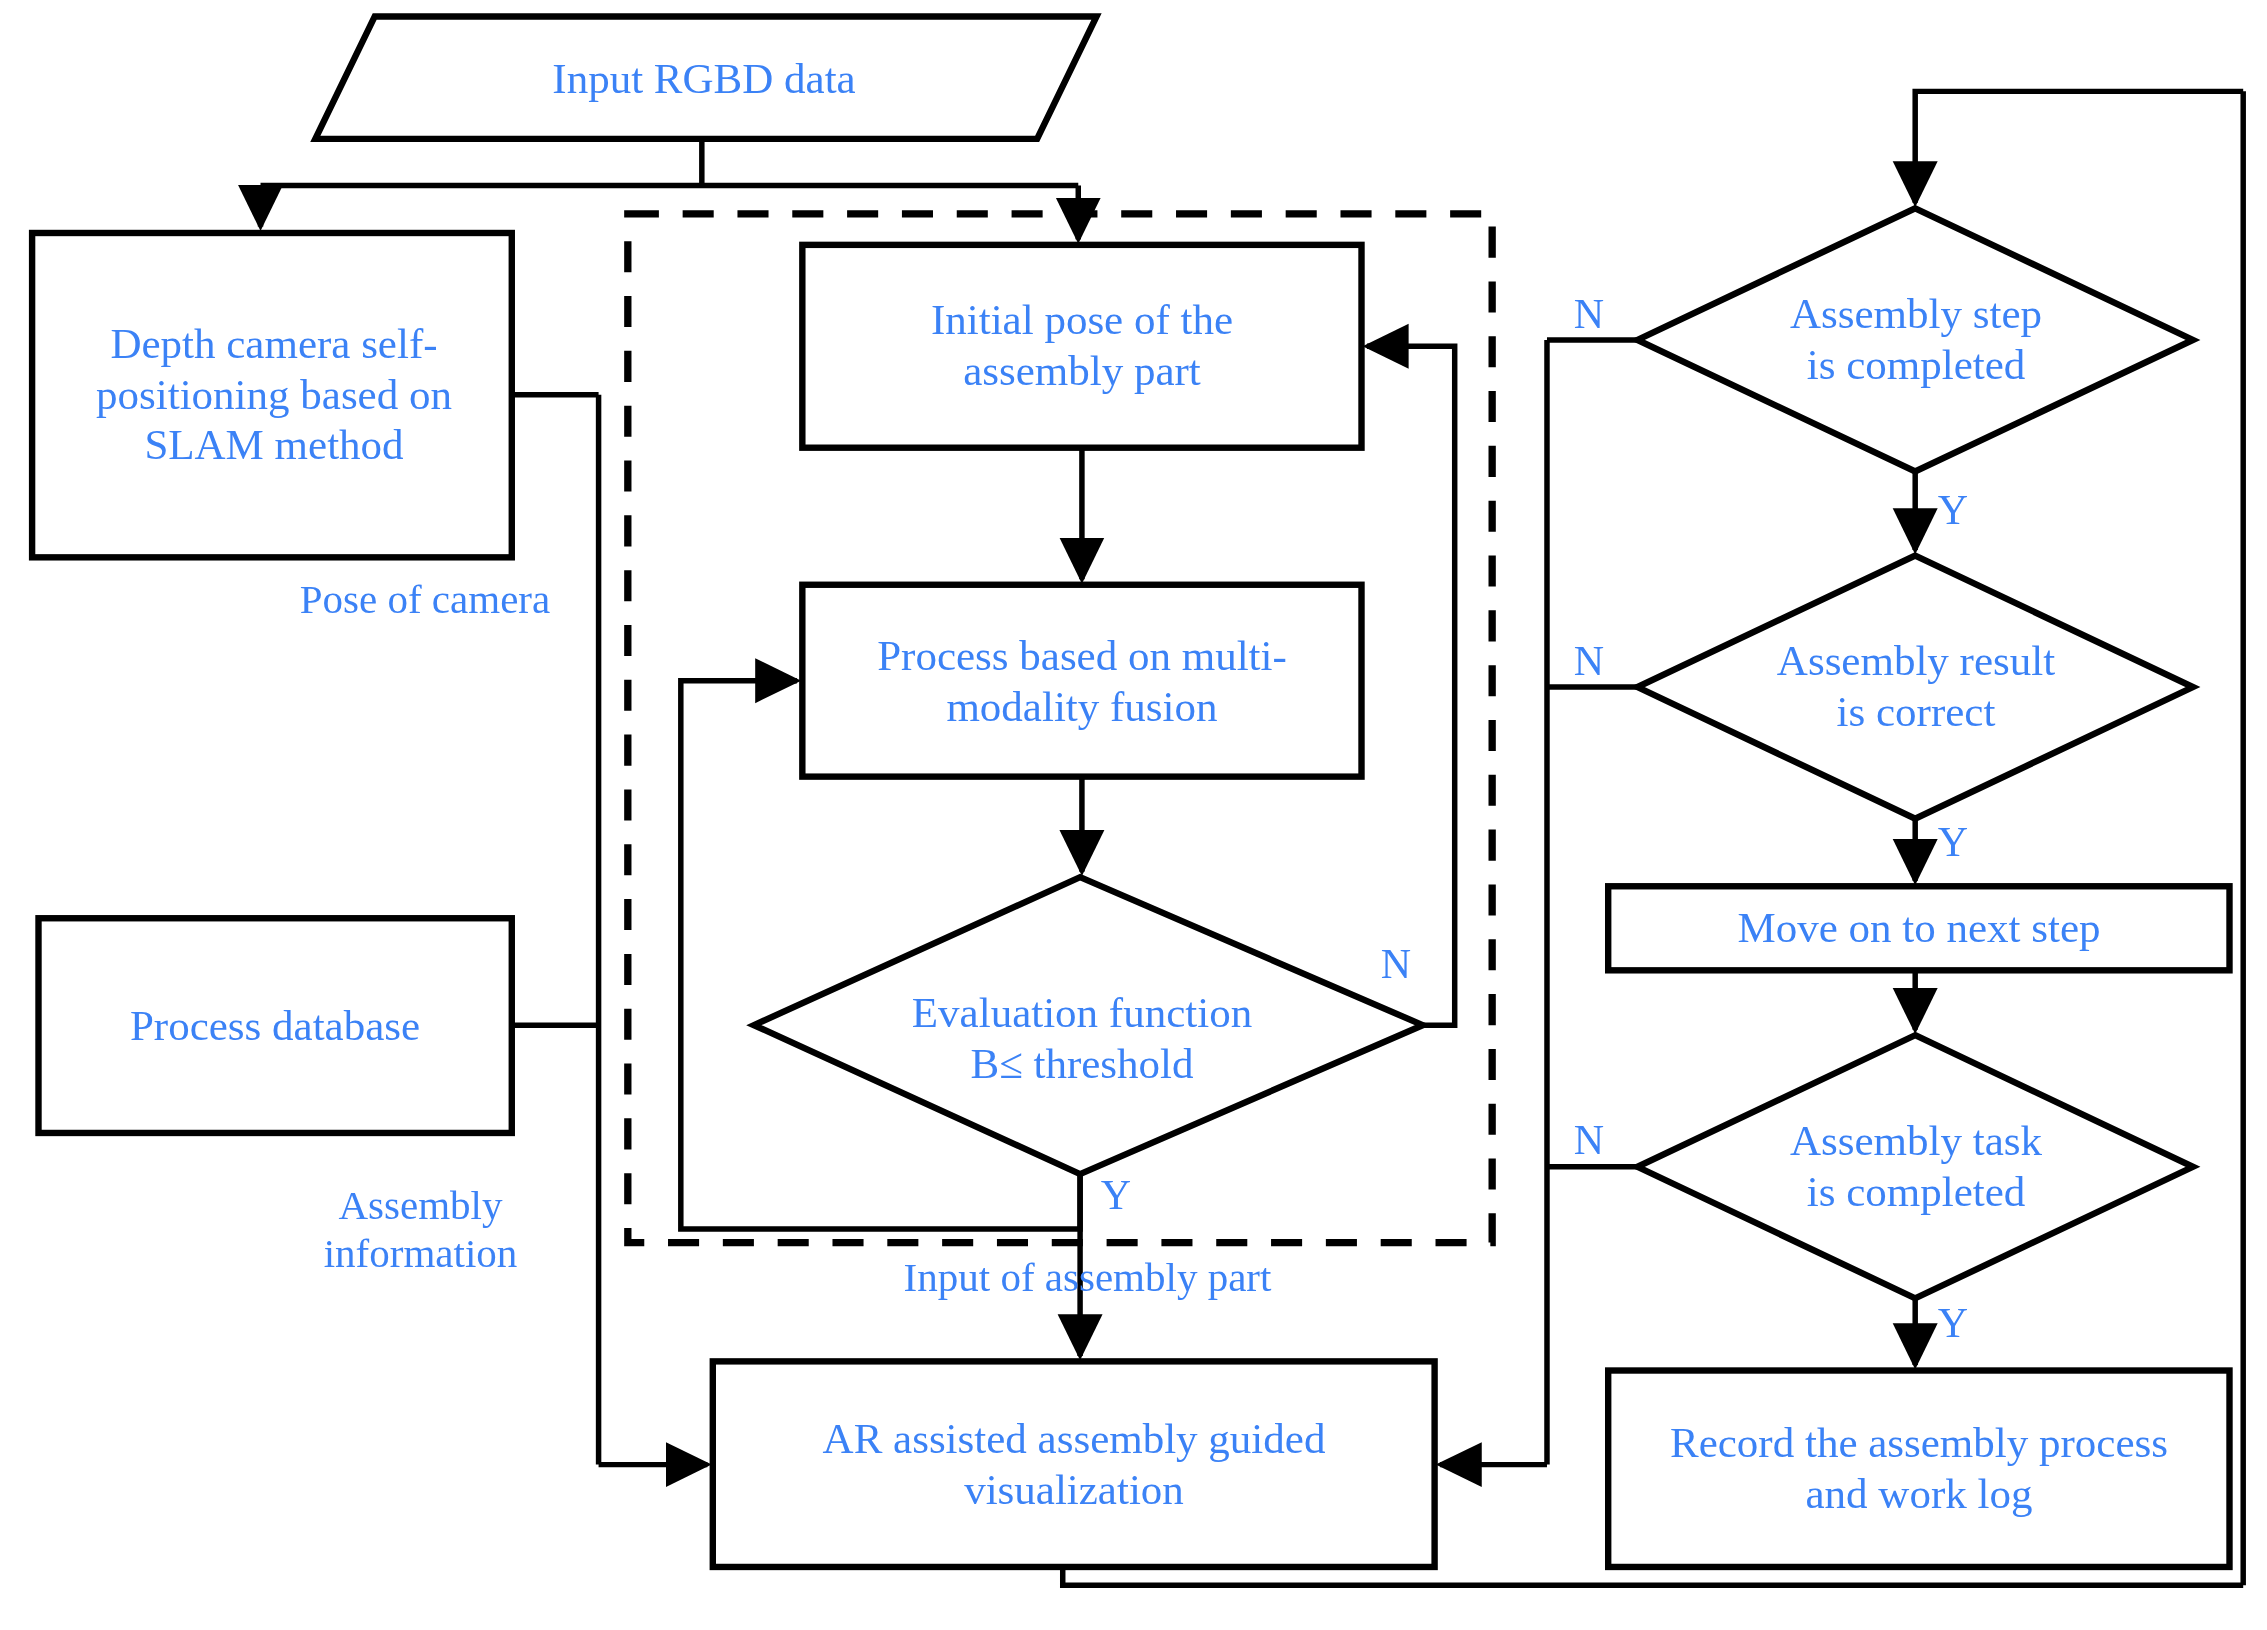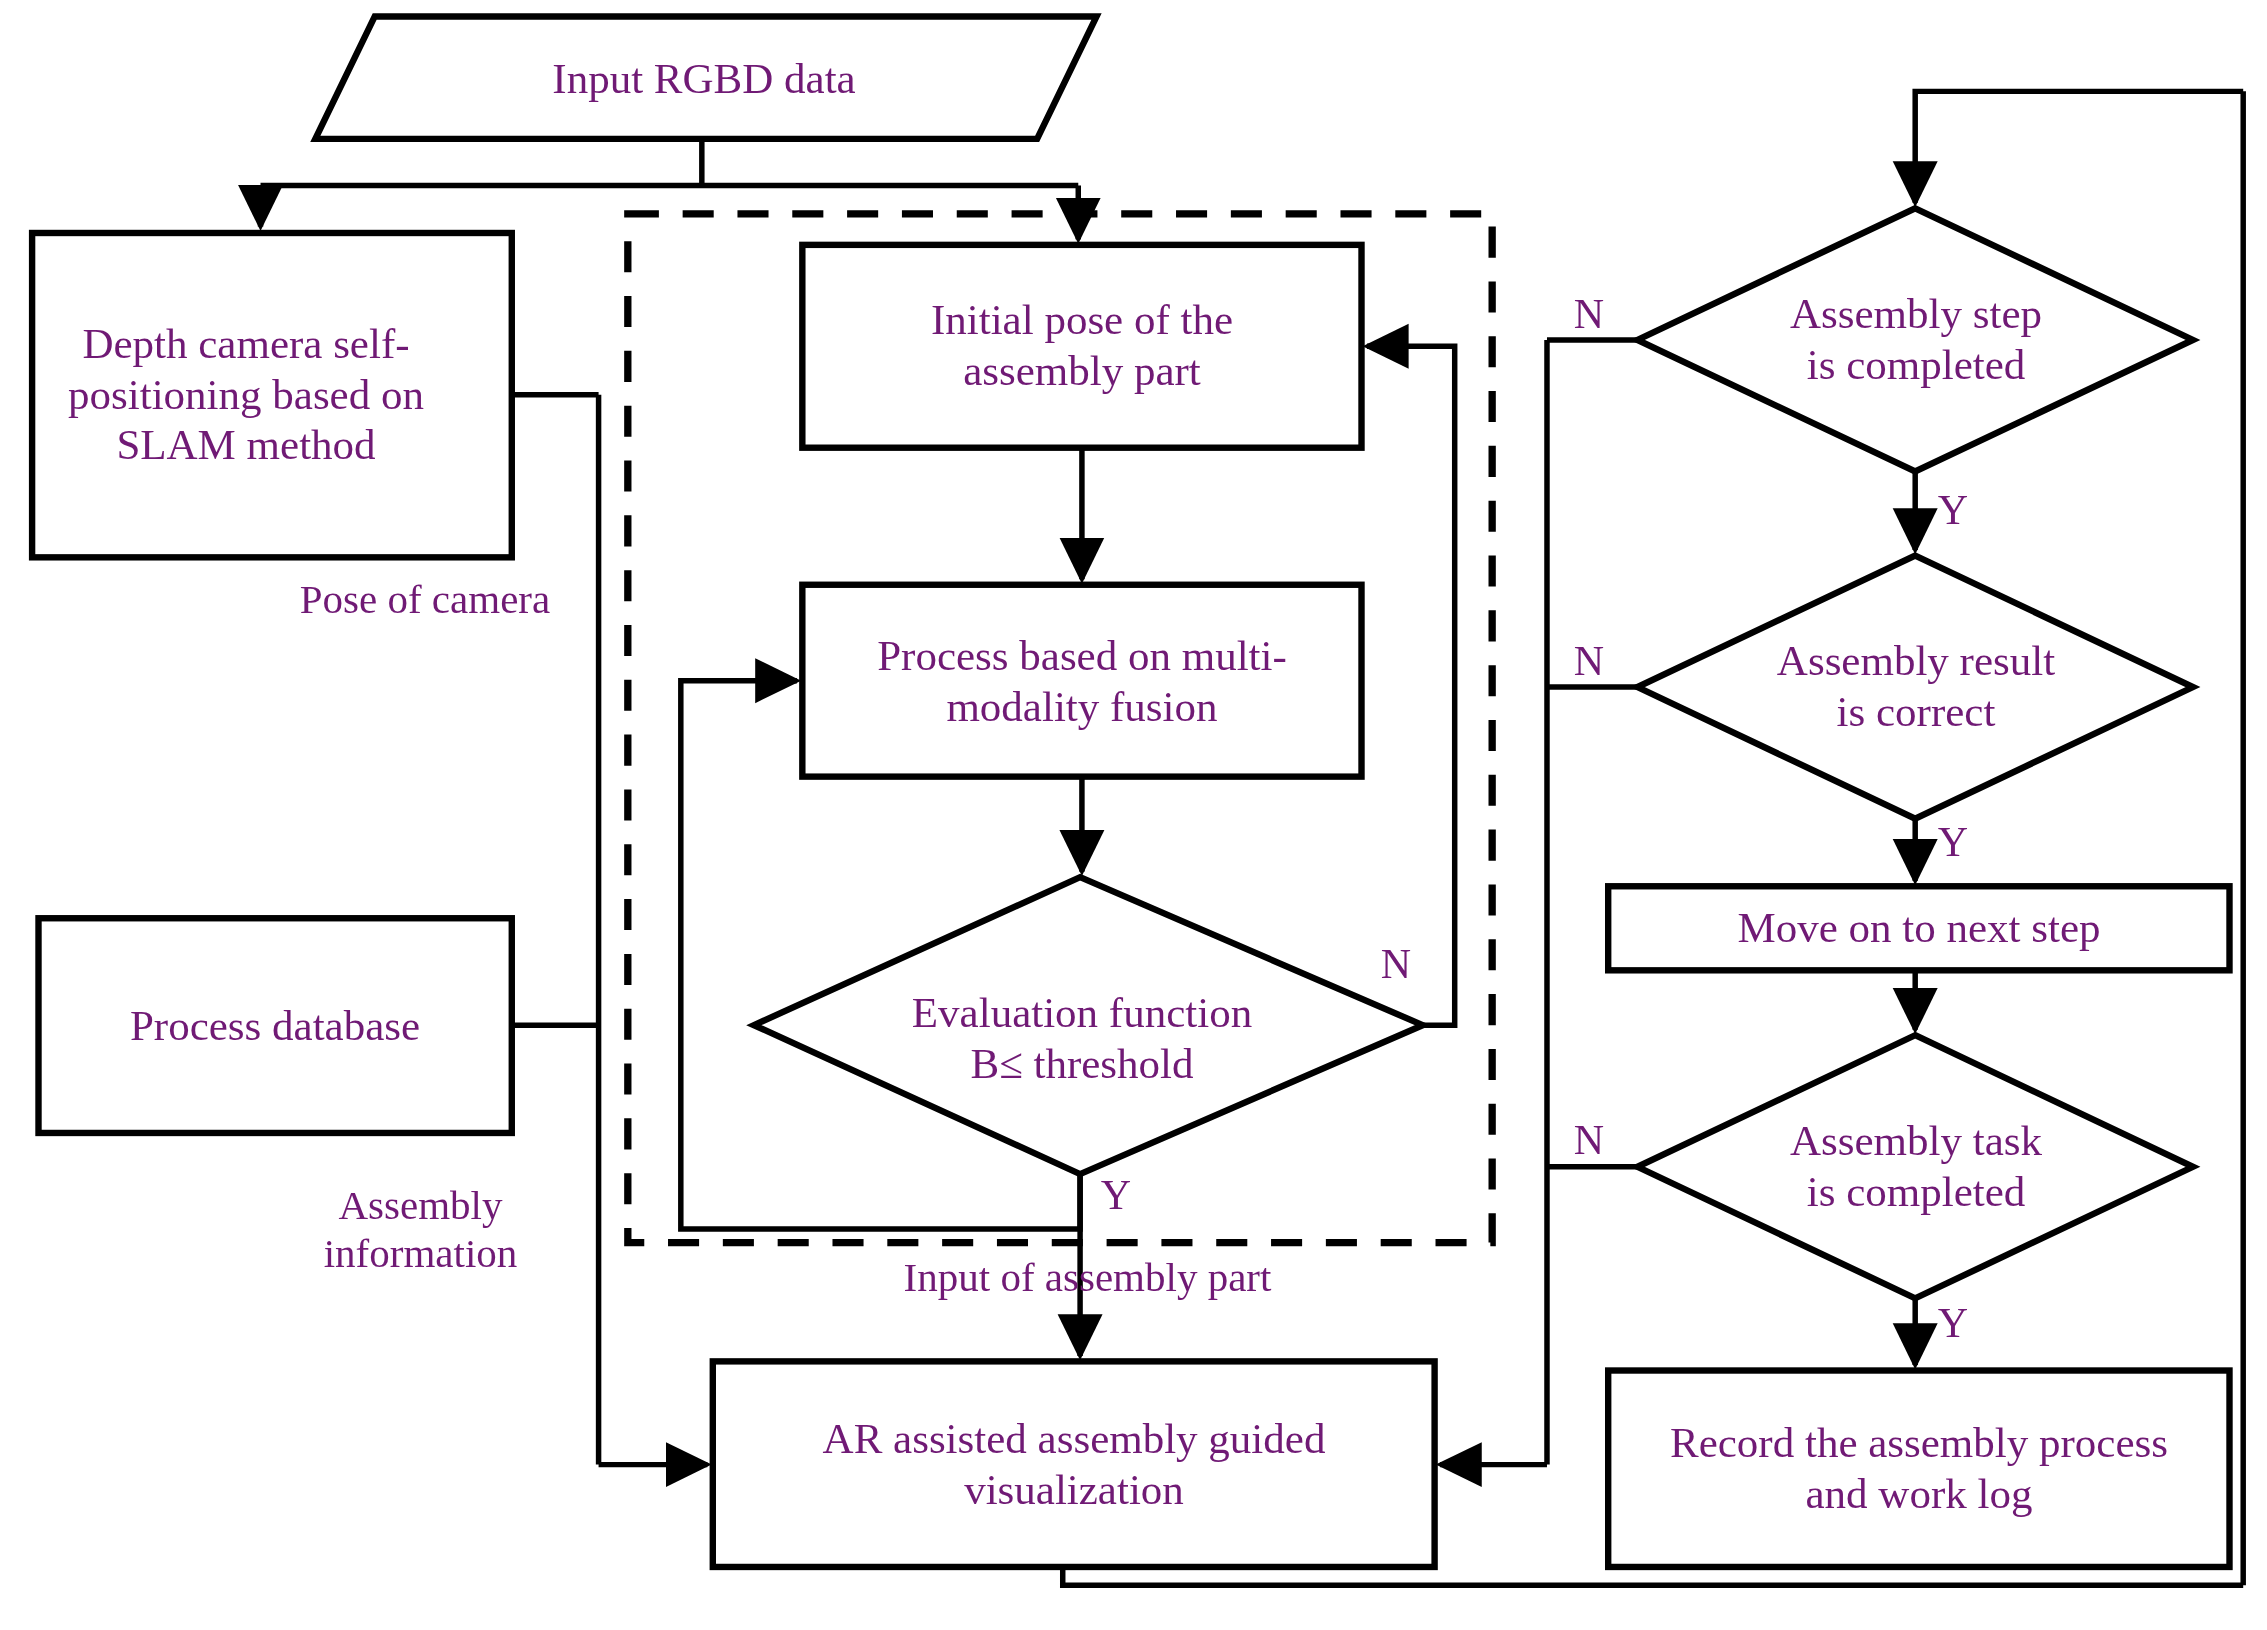--- a/index.html
+++ b/index.html
@@ -1,20 +1,20 @@
 <!DOCTYPE html>
 <html style="font-size:14.6px"><head>
 <meta charset="utf-8">
 <style>
   html,body{margin:0;padding:0;background:#ffffff;}
   #stage{position:relative;width:2268px;height:1630px;background:#ffffff;
          font-family:"Liberation Serif","DejaVu Serif",serif;color:#000;}
   #svgroot{position:absolute;left:0;top:0;width:2268px;height:1630px;}
   .lbl{position:absolute;text-align:center;line-height:1.18;
-       font-family:"Liberation Serif","DejaVu Serif",serif;color:#701a75;
+       font-family:"Liberation Serif","DejaVu Serif",serif;color:#3b82f6;
        white-space:pre-line;display:flex;align-items:center;justify-content:center;}
   .node-text{font-size:43px;}
   .edge-text{font-size:41px;}
   .yn-text{font-size:42px;}
 </style>
 </head>
 <body>
 
 <div id="stage">
 
@@ -94,21 +94,21 @@
       <path d="M1792,752 L1693,752"></path>
       <path d="M1792,1277 L1693,1277"></path>
       <path d="M1693,372 L1693,1603"></path>
       <path d="M1693,1603 L1576,1603" marker-end="url(#ah)"></path>
 
     </g>
   </svg>
 
   <div class="lbl node-text" style="left:384px;top:37px;width:640px;height:84px;">Input RGBD data</div>
 
-  <div class="lbl node-text" style="left:37px;top:239px;width:418px;height:312px;">Depth camera self-
+  <div class="lbl node-text" style="left:37px;top:239px;width:418px;height:312px;padding-left:28px;">Depth camera self-
 positioning based on
 SLAM method</div>
 
   <div class="lbl node-text" style="left:809px;top:251px;width:546px;height:190px;">Initial pose of the
 assembly part</div>
 
   <div class="lbl node-text" style="left:43px;top:923px;width:464px;height:207px;">Process database</div>
 
   <div class="lbl node-text" style="left:809px;top:592px;width:546px;height:179px;">Process based on multi-
 modality fusion</div>

